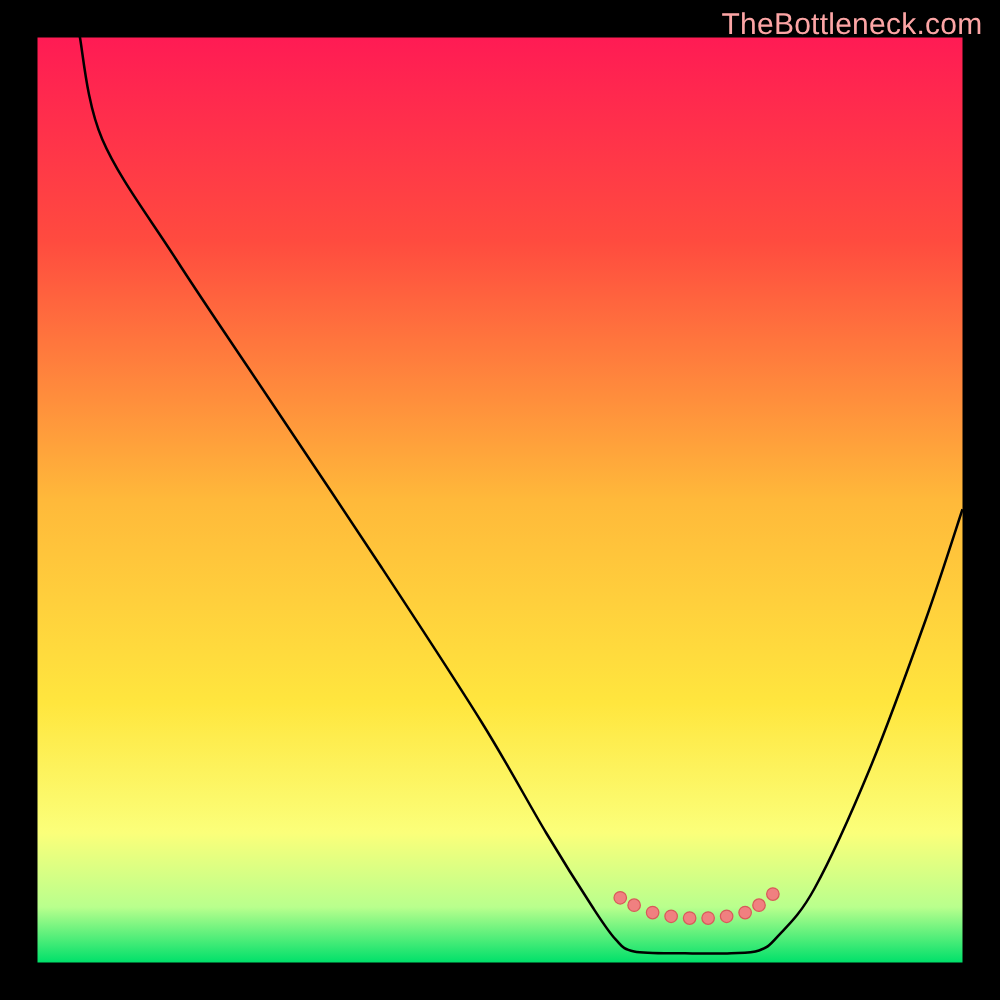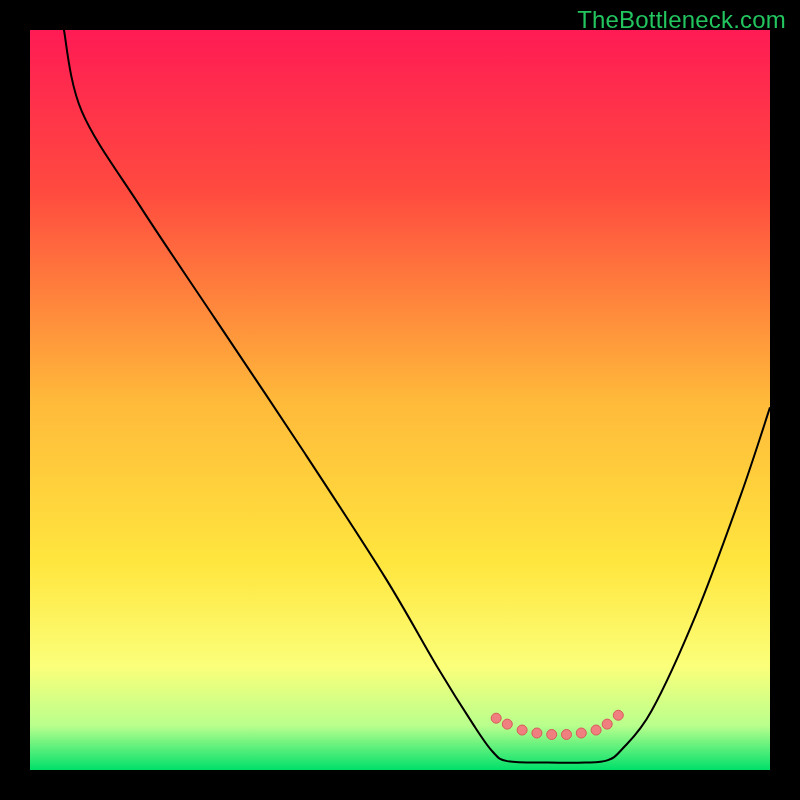--- a/index.html
+++ b/index.html
@@ -13,21 +13,21 @@
   .wrap {
     position: relative;
     width: 800px;
     height: 800px;
     background: #000;
   }
   .watermark {
     position: absolute;
     top: 6px;
     right: 14px;
-    color: #22c55e;
+    color: #fca5a5;
     font-family: Arial, Helvetica, sans-serif;
     font-size: 24px;
     font-weight: 500;
     letter-spacing: 0.2px;
     user-select: none;
   }
   svg.plot {
     position: absolute;
     left: 0;
     top: 0;

